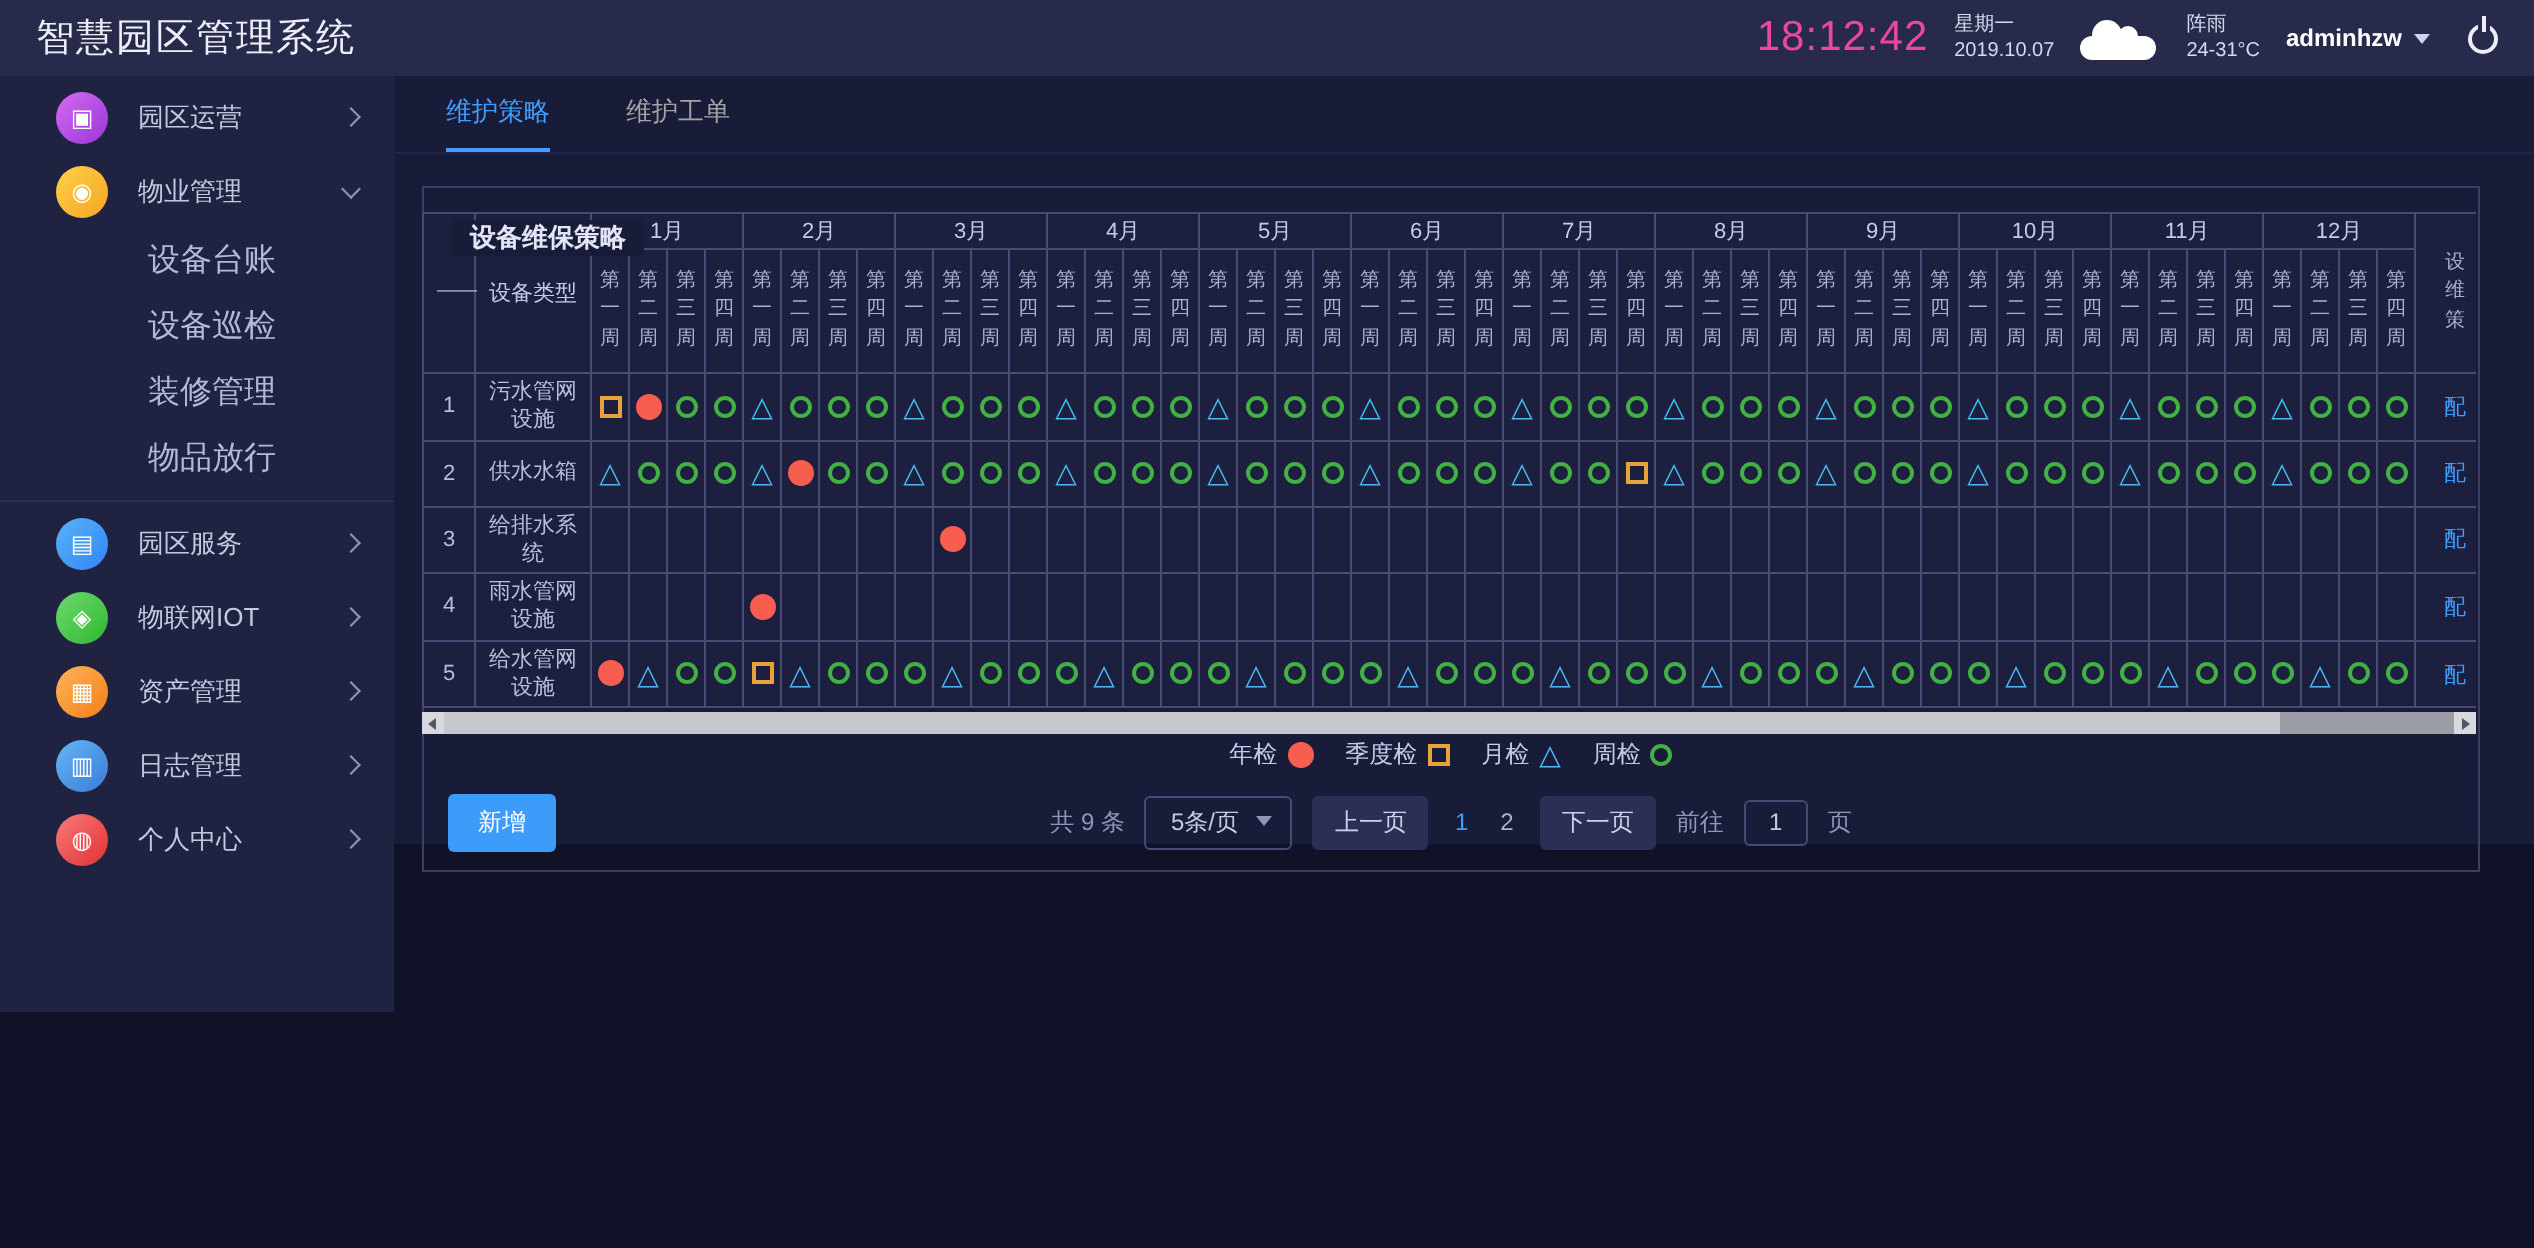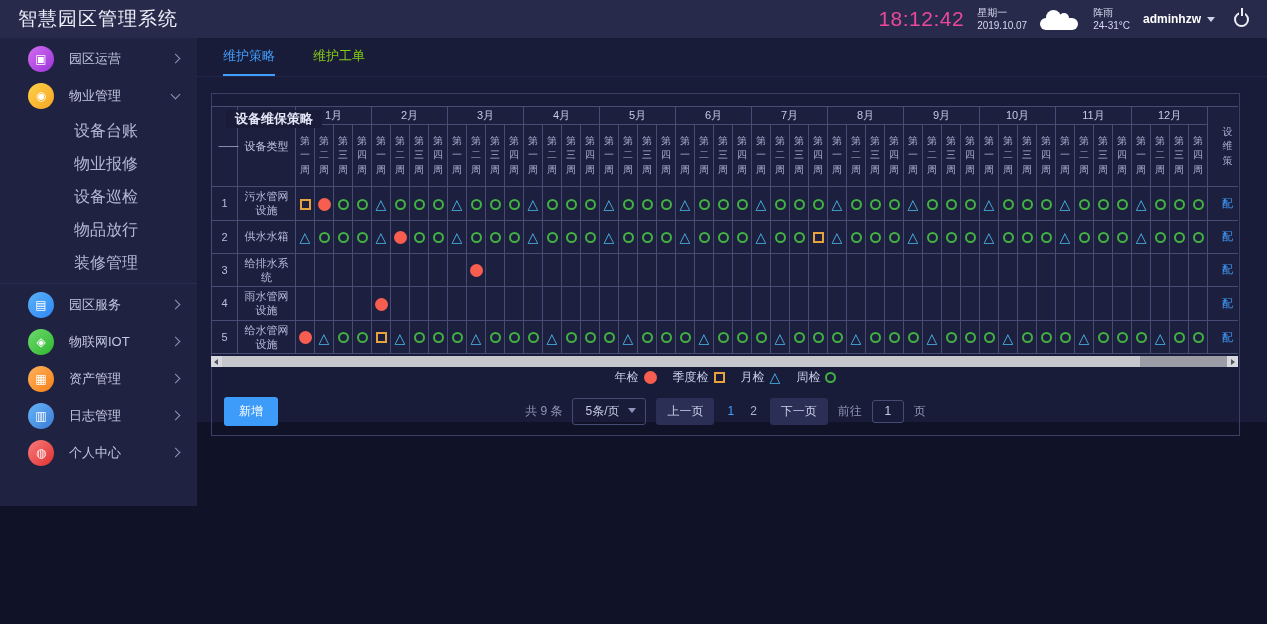--- a/index.html
+++ b/index.html
@@ -43,21 +43,21 @@
     transform:rotate(-45deg); margin-right:4px; }
   .chev.down { transform:rotate(45deg); margin-top:-3px; }
   .submenu-item { height:33px; line-height:33px; padding-left:74px; font-size:16px; color:#b4b8d6; cursor:pointer; }
   .submenu-item.active { background:#2c3058; color:#ffffff; }
   .submenu-divider { border-bottom:1px solid #2a2d50; margin:4px 0 2px 0; }
 
   
   .main { position:absolute; top:38px; left:197px; width:1070px; height:586px; }
   .panel { background:#191c38; height:384px; }
   .tabs { padding:9px 0 0 26px; border-bottom:1px solid #23264a; display:flex; gap:38px; }
-  .tab { font-size:13px; color:#84cc16; padding-bottom:9px; cursor:pointer; }
+  .tab { font-size:13px; color:#a3a3a3; padding-bottom:9px; cursor:pointer; }
   .tab.active { color:#409eff; border-bottom:2px solid #409eff; }
 
   .fieldset { position:relative; margin:16px 27px 0 14px; border:1px solid #3a3f66; padding:12px 0 10px 0; }
   .fieldset-legend { position:absolute; top:-8px; left:14px; background:#191c38; padding:0 9px;
     font-size:13px; font-weight:bold; color:#e2e5f5;margin-top:24px; }
 
   .table-clip { width:1027px; overflow:hidden; margin-left:-1px; }
   table { border-collapse:collapse; table-layout:fixed; width:1036px; background:#1c1f3e; }
   th, td { border:1px solid #474c75; text-align:center; vertical-align:middle; font-weight:normal; padding:0; }
   tr.month-row { height:18px; }
@@ -137,24 +137,23 @@
       <span class="menu-icon ic1">▣</span>
       <span class="menu-label">园区运营</span>
       <span class="chev"></span>
     </div>
     <div class="menu-item">
       <span class="menu-icon ic2">◉</span>
       <span class="menu-label">物业管理</span>
       <span class="chev down"></span>
     </div>
     <div class="submenu-item">设备台账</div>
-    <div class="submenu-item">物业报修</div>
     <div class="submenu-item">设备巡检</div>
+    <div class="submenu-item">装修管理</div>
     <div class="submenu-item">物品放行</div>
-    <div class="submenu-item">装修管理</div>
     <div class="submenu-divider"></div>
     <div class="menu-item">
       <span class="menu-icon ic3">▤</span>
       <span class="menu-label">园区服务</span>
       <span class="chev"></span>
     </div>
     <div class="menu-item">
       <span class="menu-icon ic4">◈</span>
       <span class="menu-label">物联网IOT</span>
       <span class="chev"></span>

